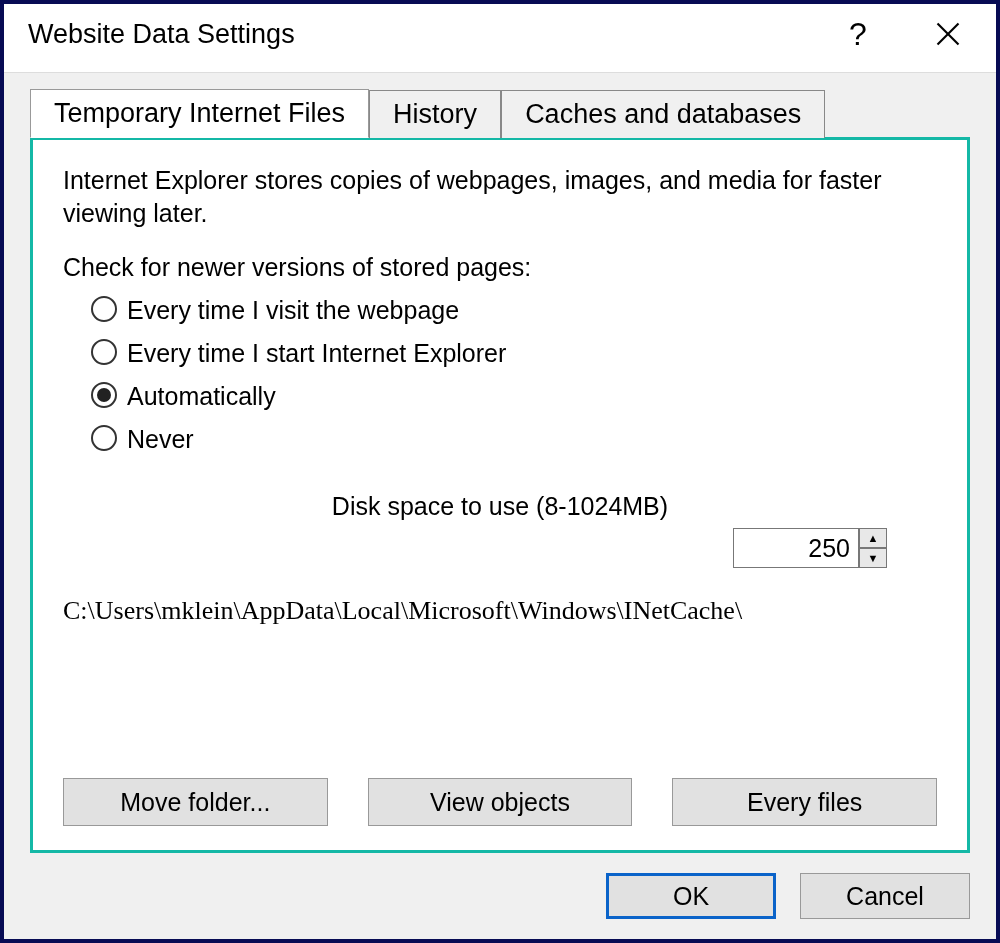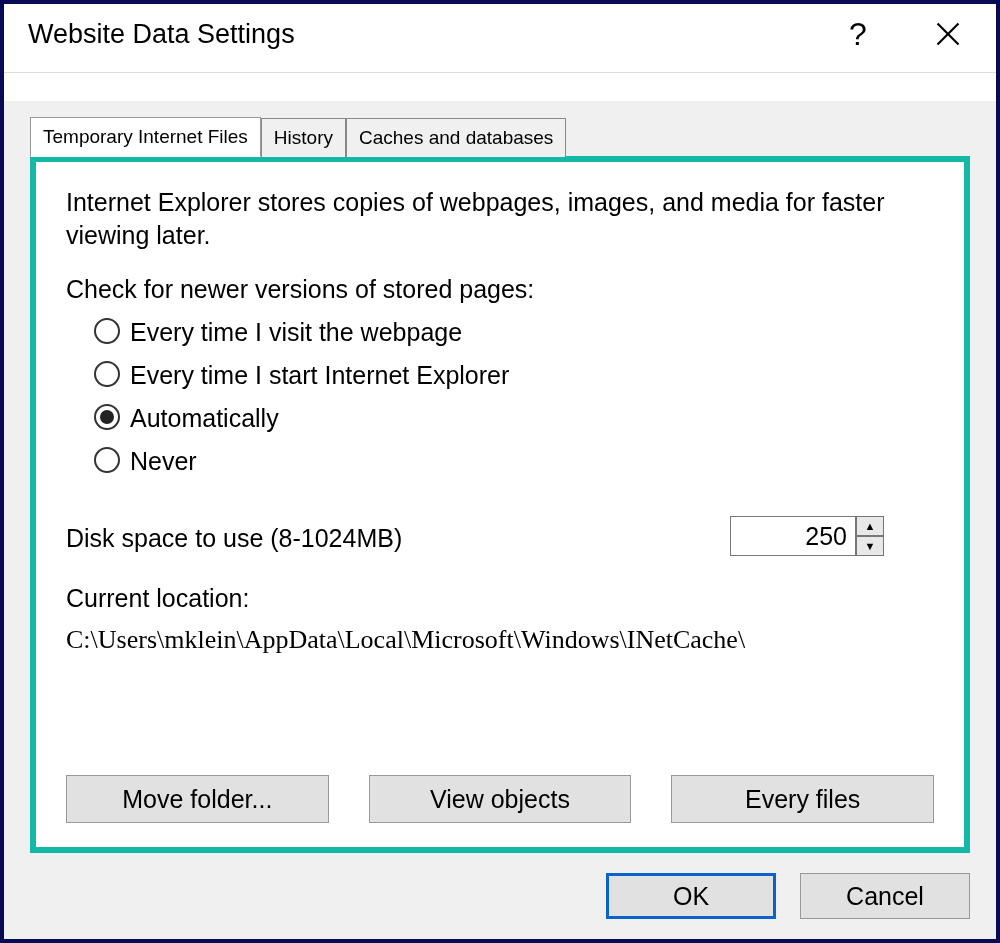--- a/index.html
+++ b/index.html
@@ -11,21 +11,20 @@
       background: #fff;
       color: #000;
     }
     .dialog {
       width: 1000px;
       height: 943px;
       border: 4px solid #070b54;
       background: #fff;
       display: flex;
       flex-direction: column;
-      gap: 28px;
     }
     .titlebar {
       display: flex;
       align-items: center;
       padding: 10px 18px 18px 24px;
       background: #fff;
       border-bottom: 1px solid #ddd;
     }
     .titlebar-title {
       flex: 1;
@@ -50,39 +49,39 @@
       display: flex;
       flex-direction: column;
     }
     .tab-row {
       display: flex;
       align-items: flex-end;
       position: relative;
       z-index: 2;
     }
     .tab {
-      padding: 8px 12px;
-      font-size: 19px;
+      padding: 8px 23px;
+      font-size: 27px;
       background: #f0f0f0;
       border: 1px solid #888;
       border-bottom: none;
       margin-right: 0;
       position: relative;
       top: 1px;
     }
     .tab.active {
       background: #fff;
       border-color: #999;
       border-bottom: 1px solid #fff;
       top: 1px;
       z-index: 3;
     }
     .tab-panel {
       background: #fff;
-      border: 6px solid #14b8a6;
+      border: 3px solid #14b8a6;
       flex: 1;
       padding: 24px 30px 24px 30px;
       display: flex;
       flex-direction: column;
       position: relative;
       z-index: 1;
     }
     .desc {
       font-size: 25px;
       line-height: 1.3;
@@ -114,22 +113,23 @@
       flex-shrink: 0;
     }
     .radio-inner {
       width: 14px;
       height: 14px;
       border-radius: 50%;
       background: #222;
     }
     .disk-row {
       display: flex;
-      align-items: flex-end;
+      align-items: center;
       margin-bottom: 28px;
+      flex-direction: column;
     }
     .disk-label {
       font-size: 25px;
       line-height: 1.35;
     }
     .disk-label .l2 { margin-left: 22px; }
     .spinner {
       margin-left: auto;
       margin-right: 50px;
       display: flex;
@@ -270,21 +270,20 @@
             <div class="spinner-btn">
                 <span>▲</span>
               </div>
             <div class="spinner-btn">
                 <span>▼</span>
               </div>
           </div>
         </div>
       </div>
 
-      <div class="curloc-label">Current location:</div>
       <div class="curloc-path">C:\Users\mklein\AppData\Local\Microsoft\Windows\INetCache\</div>
 
       <div class="panel-buttons">
         <div class="pbtn">Move folder...</div>
         <div class="pbtn">View objects</div>
         <div class="pbtn">Every files</div>
       </div>
 
     </div>
 

